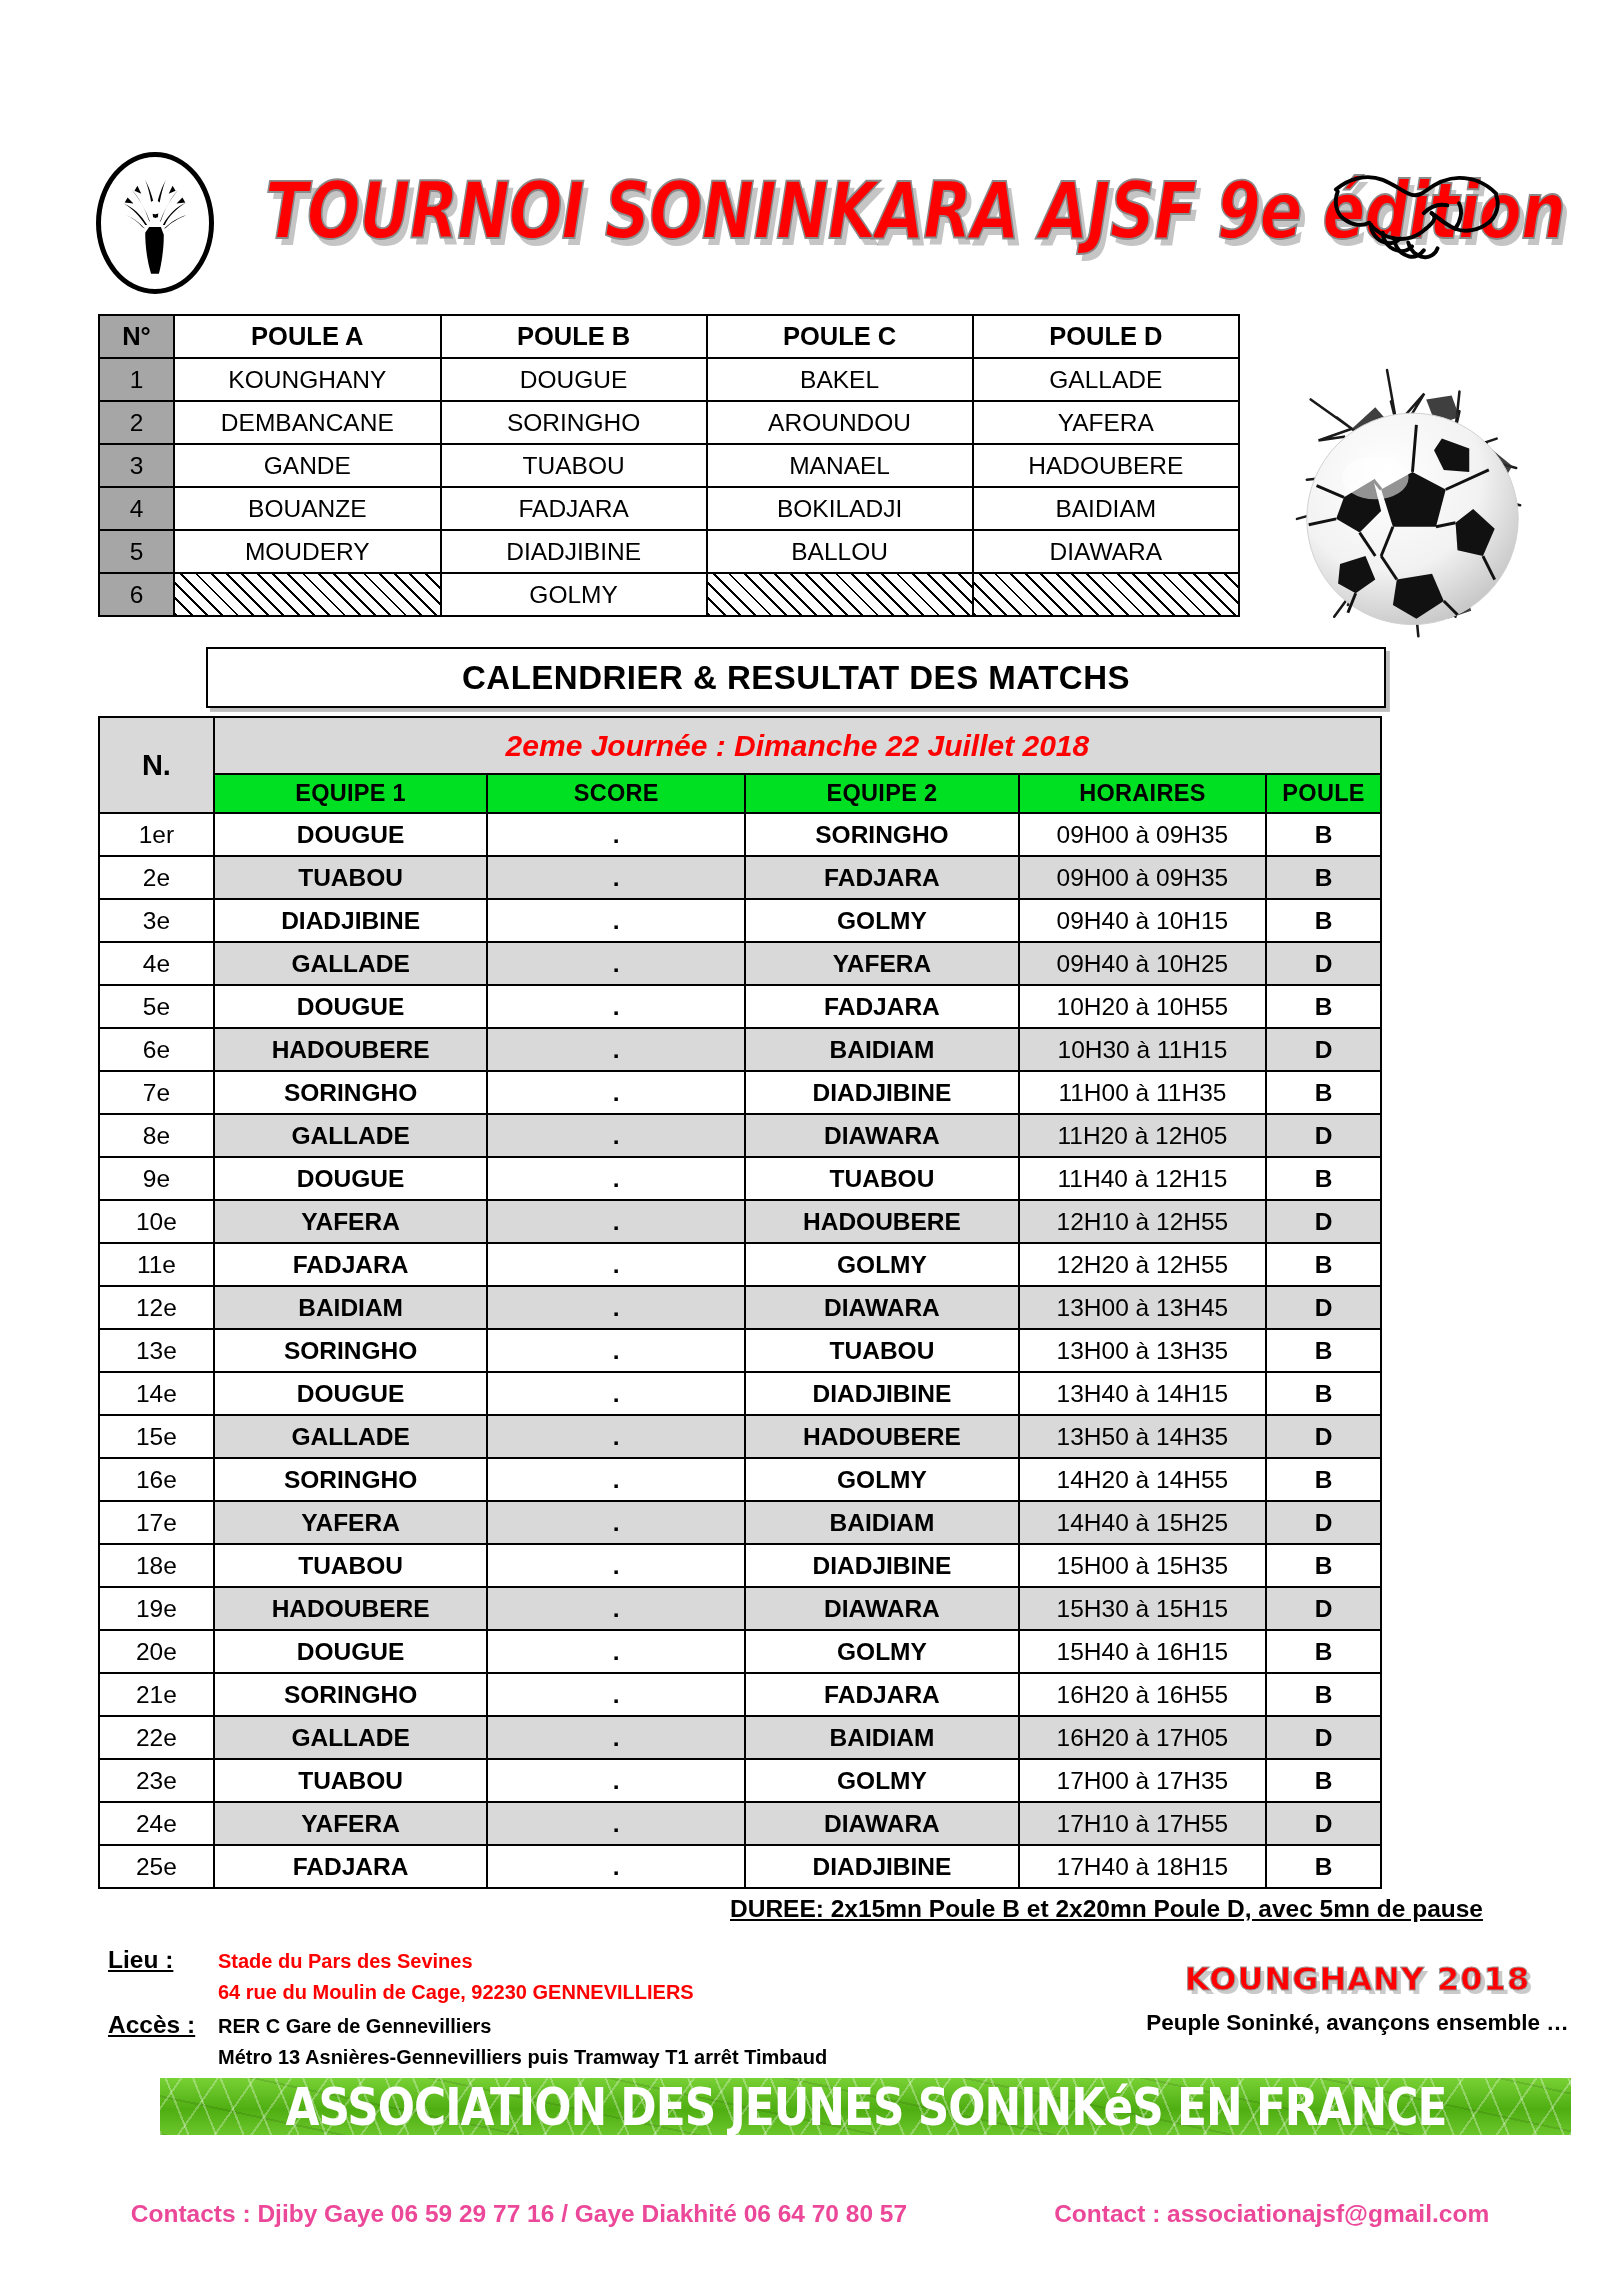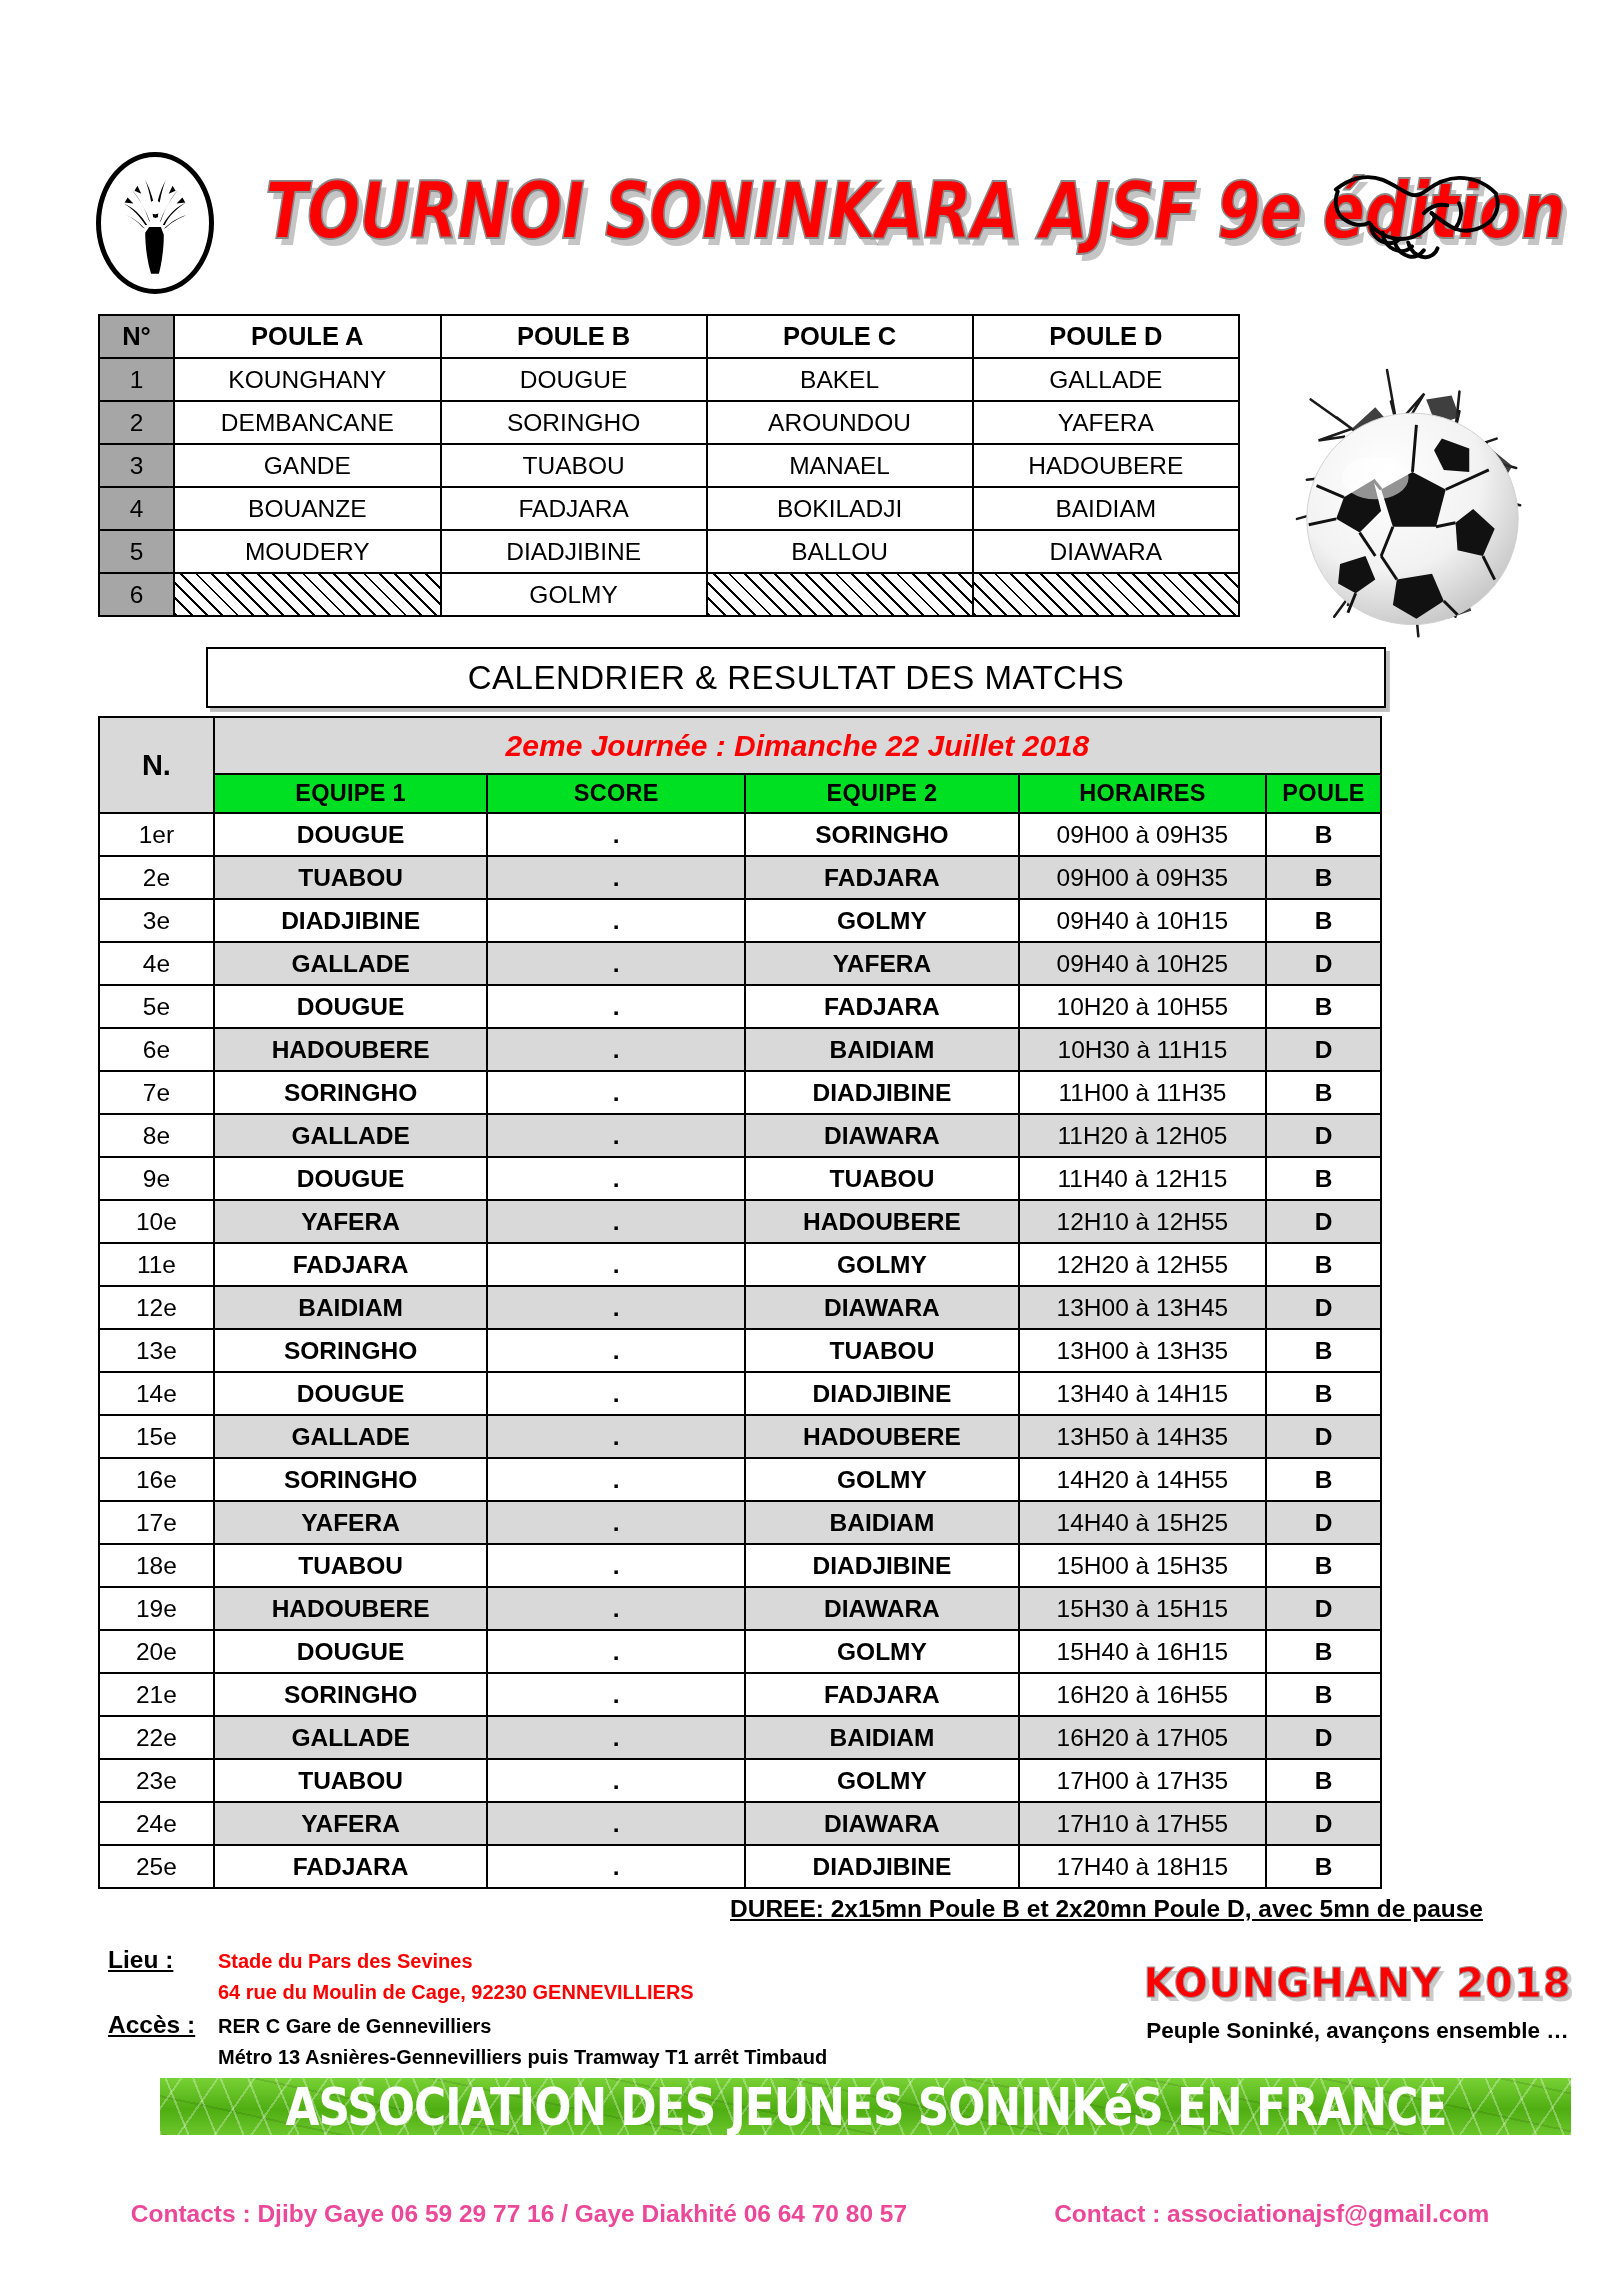--- a/index.html
+++ b/index.html
@@ -45,21 +45,21 @@
   .p-cell{background:#fff;width:267px;margin-top:40px;}
   .hatch{
     background-color:#fff;
     background-image:repeating-linear-gradient(45deg,#000 0 2px,#fff 2px 10.8px);
   }
 
   
   .cal-banner{position:absolute;left:206px;top:647px;width:1176px;height:57px;
     border:2.9px solid #000;background:#fff;display:flex;align-items:center;justify-content:center;
     box-shadow:3.9px 3.9px 0 rgba(0,0,0,.25);}
-  .cal-banner span{font-family:"Liberation Sans",sans-serif;font-weight:normal;font-size:33px;letter-spacing:0.5px;color:#000;}
+  .cal-banner span{font-family:"Liberation Sans",sans-serif;font-weight:bold;font-size:33px;letter-spacing:0.5px;color:#000;}
 
   
   .sched{position:absolute;left:98px;top:716px;width:1284px;}
   .sched td,.sched th{border:2px solid #000;padding:0;text-align:center;vertical-align:middle;color:#000;}
   .col-n{width:108px;}
   .col-e1{width:260px;}
   .col-sc{width:245px;}
   .col-e2{width:260px;}
   .col-h{width:235px;}
   .col-p{width:108px;}
@@ -86,21 +86,21 @@
 
   .info{position:absolute;left:108px;top:1946px;width:980px;}
   .info-row{display:flex;align-items:baseline;margin-bottom:6.9px;}
   .info-lab{width:110px;font-weight:bold;font-size:24.5px;text-decoration:underline;color:#000000;
     font-family:"Liberation Sans",sans-serif;}
   .info-val{font-weight:bold;font-size:20px;color:#000;font-family:"Liberation Sans",sans-serif;white-space:nowrap;}
   .info-val.red{color:#FF0000;}
   .info-row.nolab{padding-left:110px;text-align:right;}
 
   .kounghany{position:absolute;left:1132px;top:1960px;width:451px;text-align:center;}
-  .kounghany .k-title{font-family:"DejaVu Sans",sans-serif;font-weight:bold;font-size:40px;color:#FF0000;
+  .kounghany .k-title{font-family:"DejaVu Sans",sans-serif;font-weight:bold;font-size:32px;color:#FF0000;
      -webkit-text-stroke:1px #9a9a9a;text-shadow:3.9px 3.9px 0 rgba(150,150,150,.5);white-space:nowrap;letter-spacing:1px;}
   .kounghany .k-sub{margin-top:11.8px;font-family:"Liberation Sans",sans-serif;font-weight:bold;font-size:22.5px;color:#000;white-space:nowrap;}
 
   .assoc{position:absolute;left:116px;top:2078px;width:1411px;height:57px;
      background:#5FBF1F;
      background-image:
        repeating-linear-gradient(68deg,rgba(255,255,255,.30) 0 2px,transparent 2px 25.5px),
        repeating-linear-gradient(-55deg,rgba(255,255,255,.28) 0 2px,transparent 2px 30px),
        repeating-linear-gradient(12deg,rgba(0,0,0,.10) 0 2px,transparent 2px 37px),
        linear-gradient(180deg,#78D135 0%,#4FAE12 55%,#6BC62A 100%);

